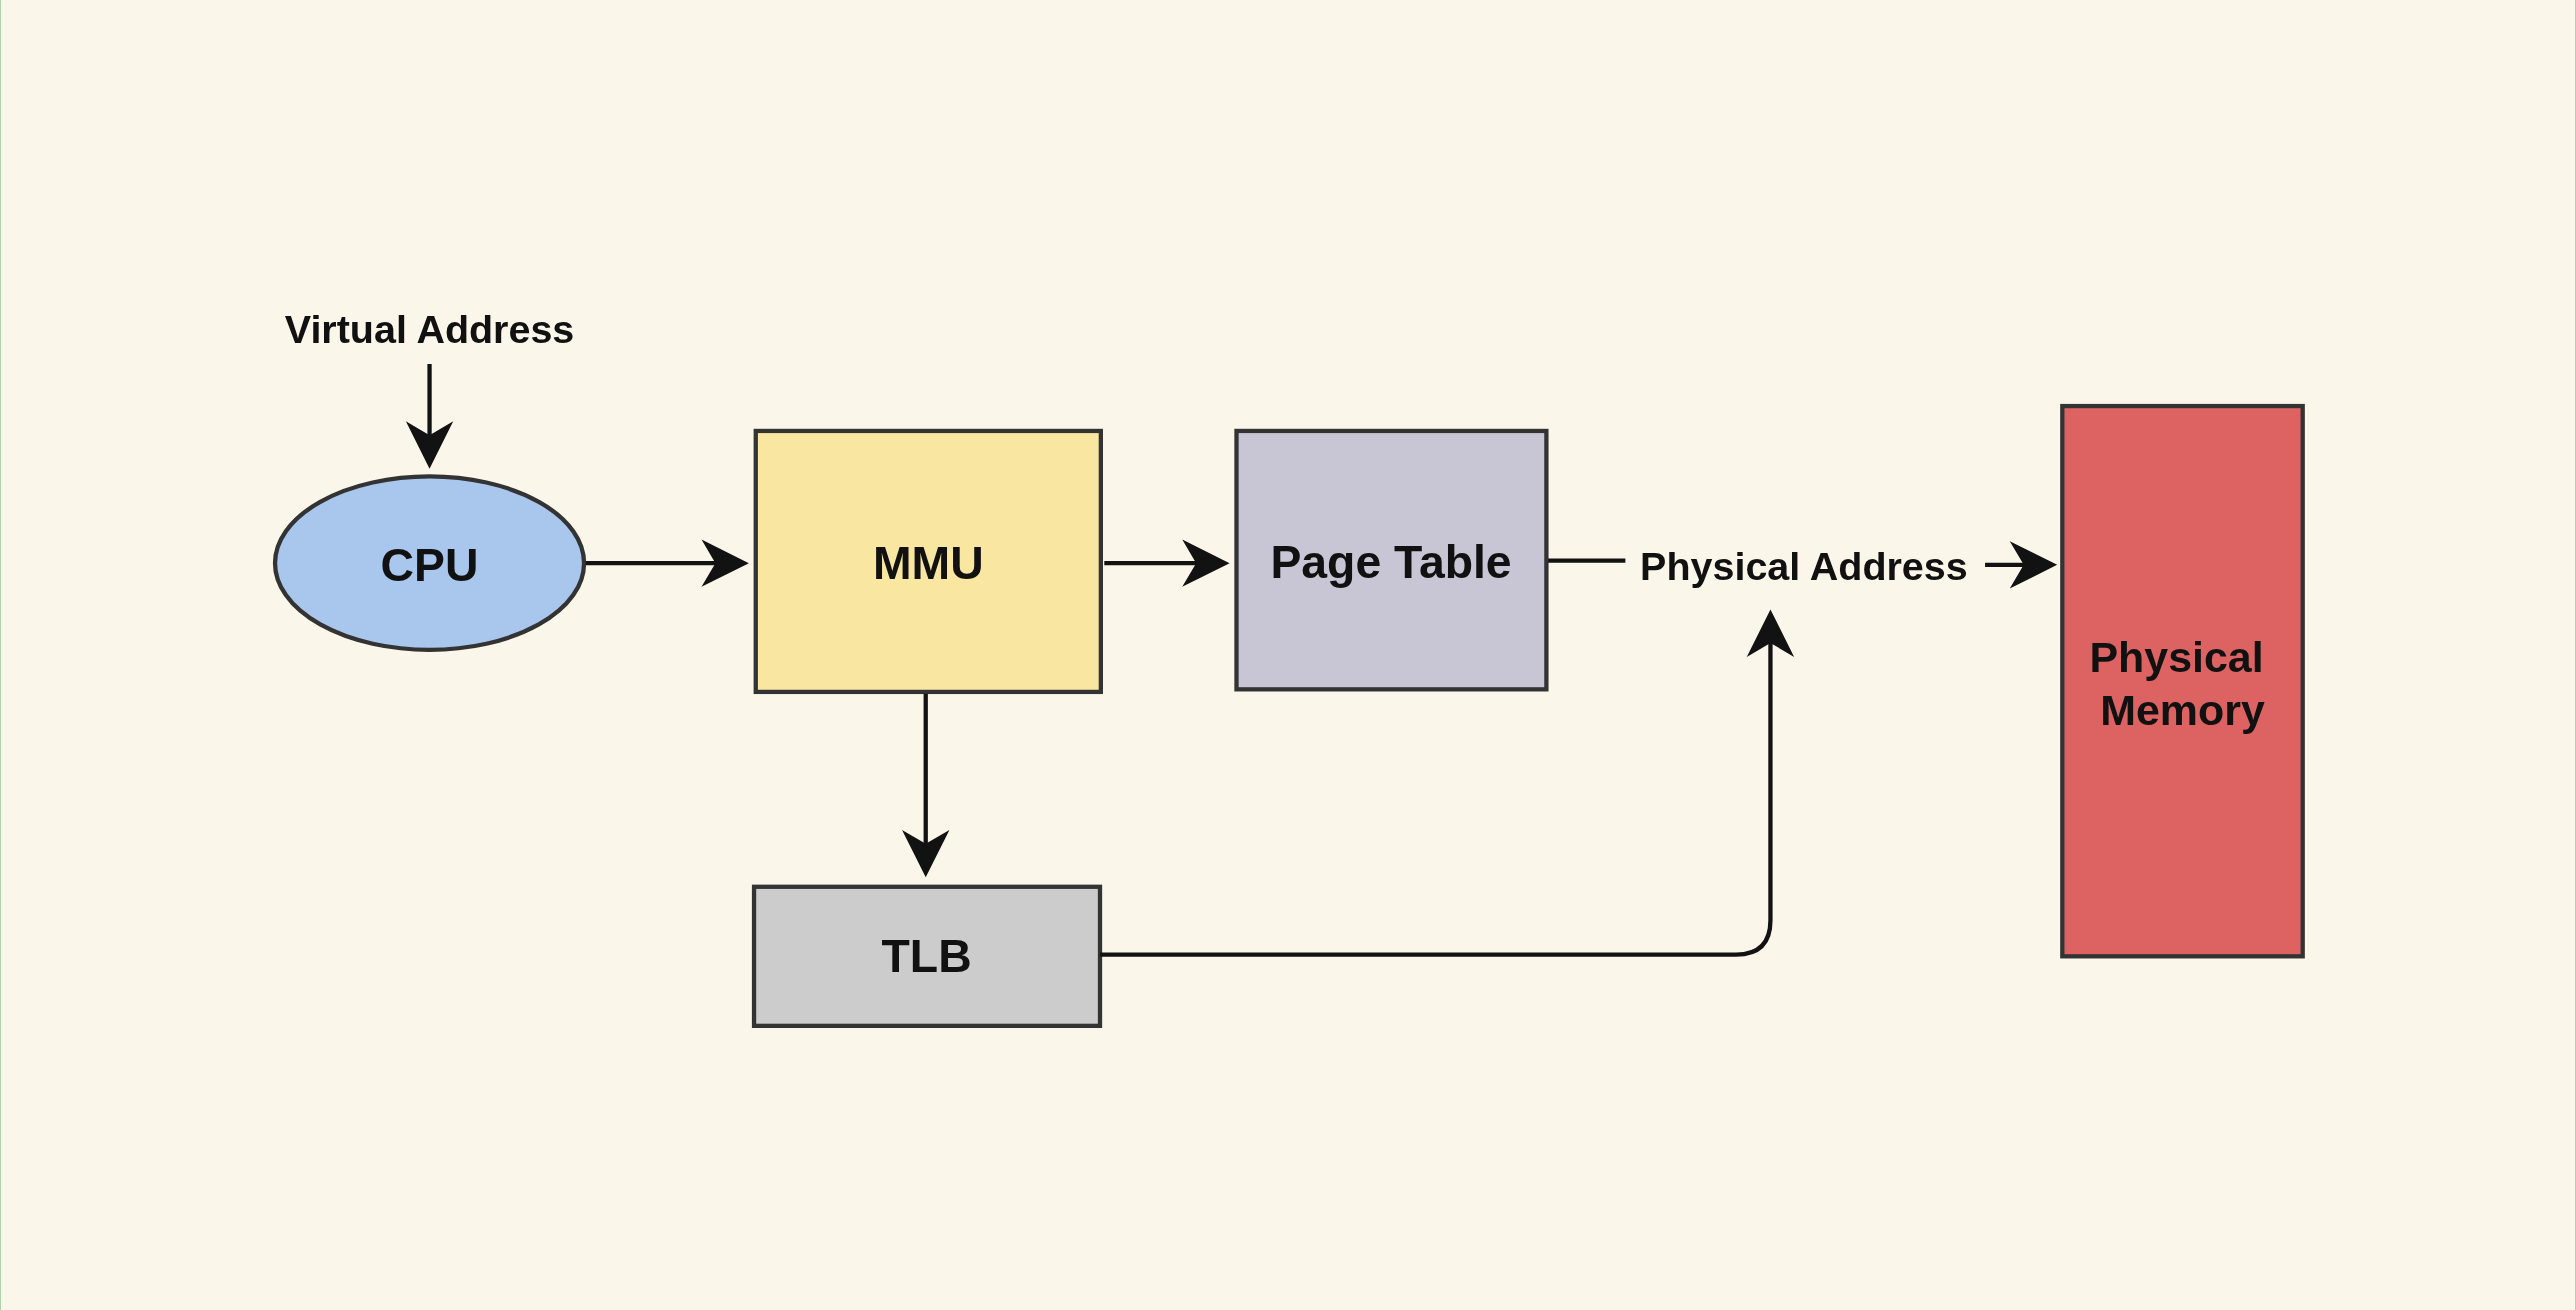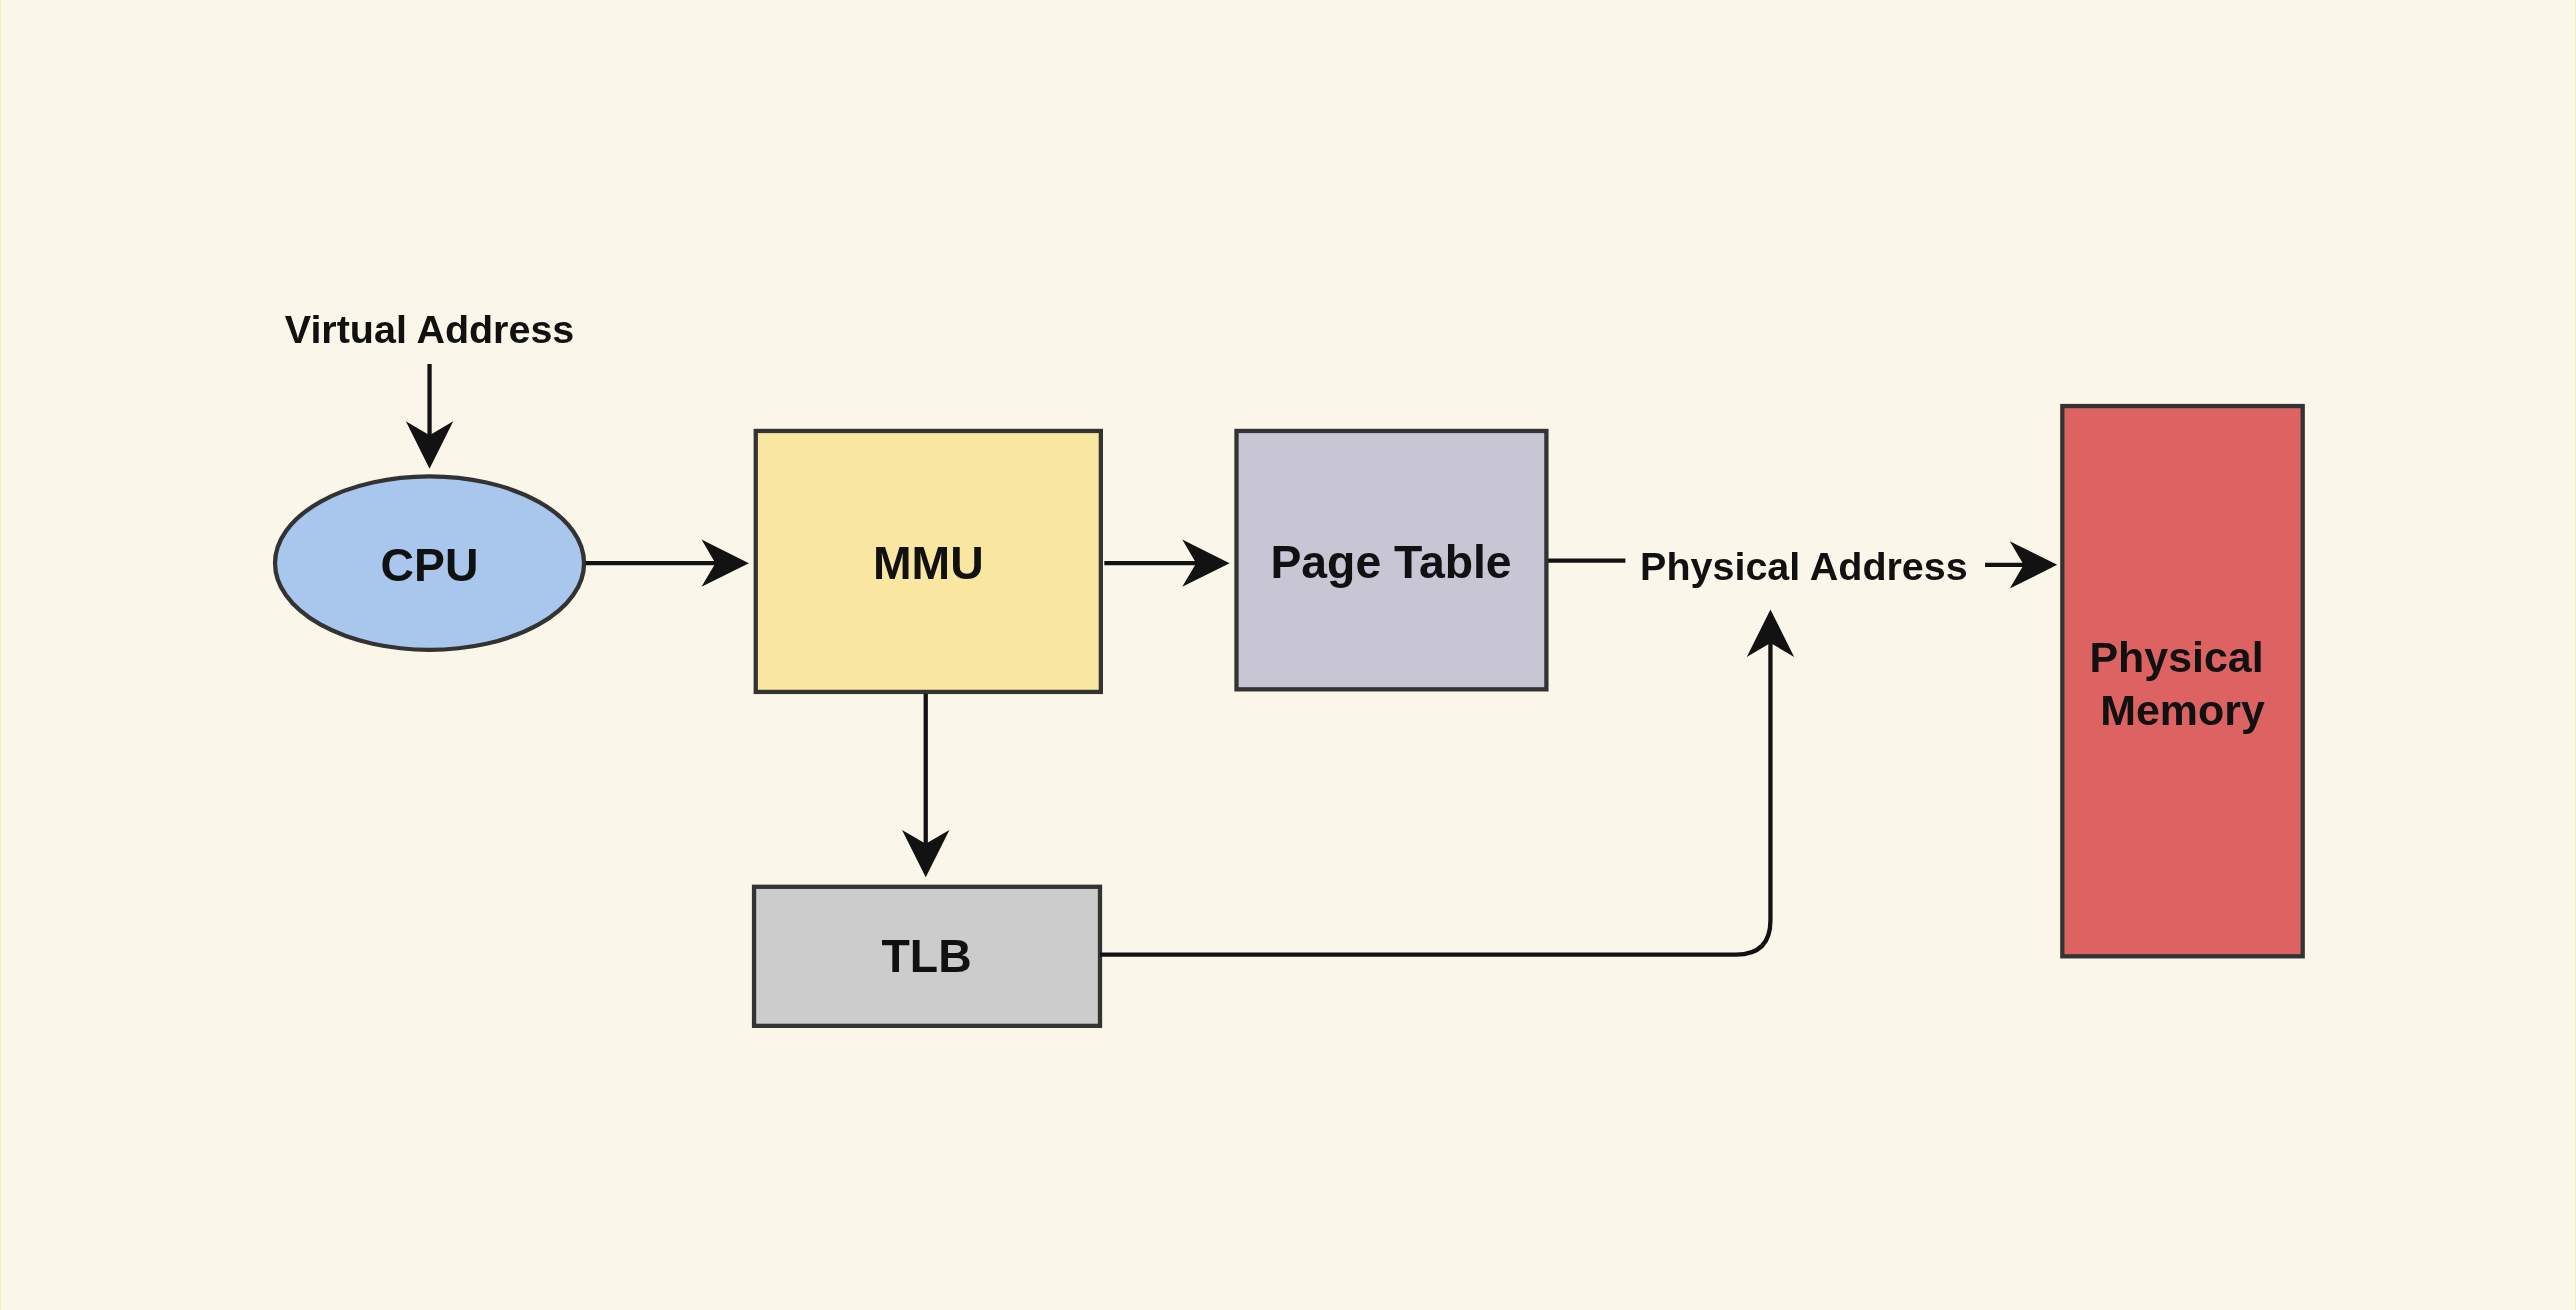--- a/index.html
+++ b/index.html
@@ -8,21 +8,21 @@
     width: 100%;
     height: 100%;
     background: #faf6ea;
     overflow: hidden;
   }
   .diagram-wrap {
     width: 100vw;
     height: 100vh;
     display: flex;
     justify-content: center;
-    background: #fde047;
+    background: #15803d;
   }
   svg {
     width: 100%;
     height: 100%;
     display: block;
   }
   .node-label {
     font-family: "Liberation Sans", sans-serif;
     font-weight: 700;
     fill: #111111;

